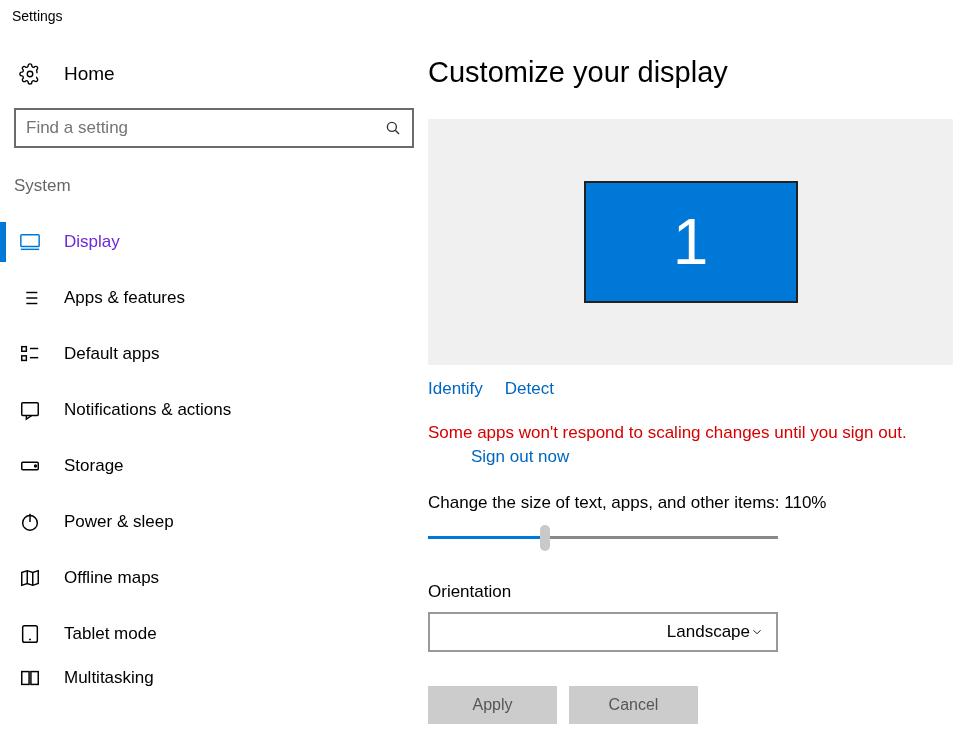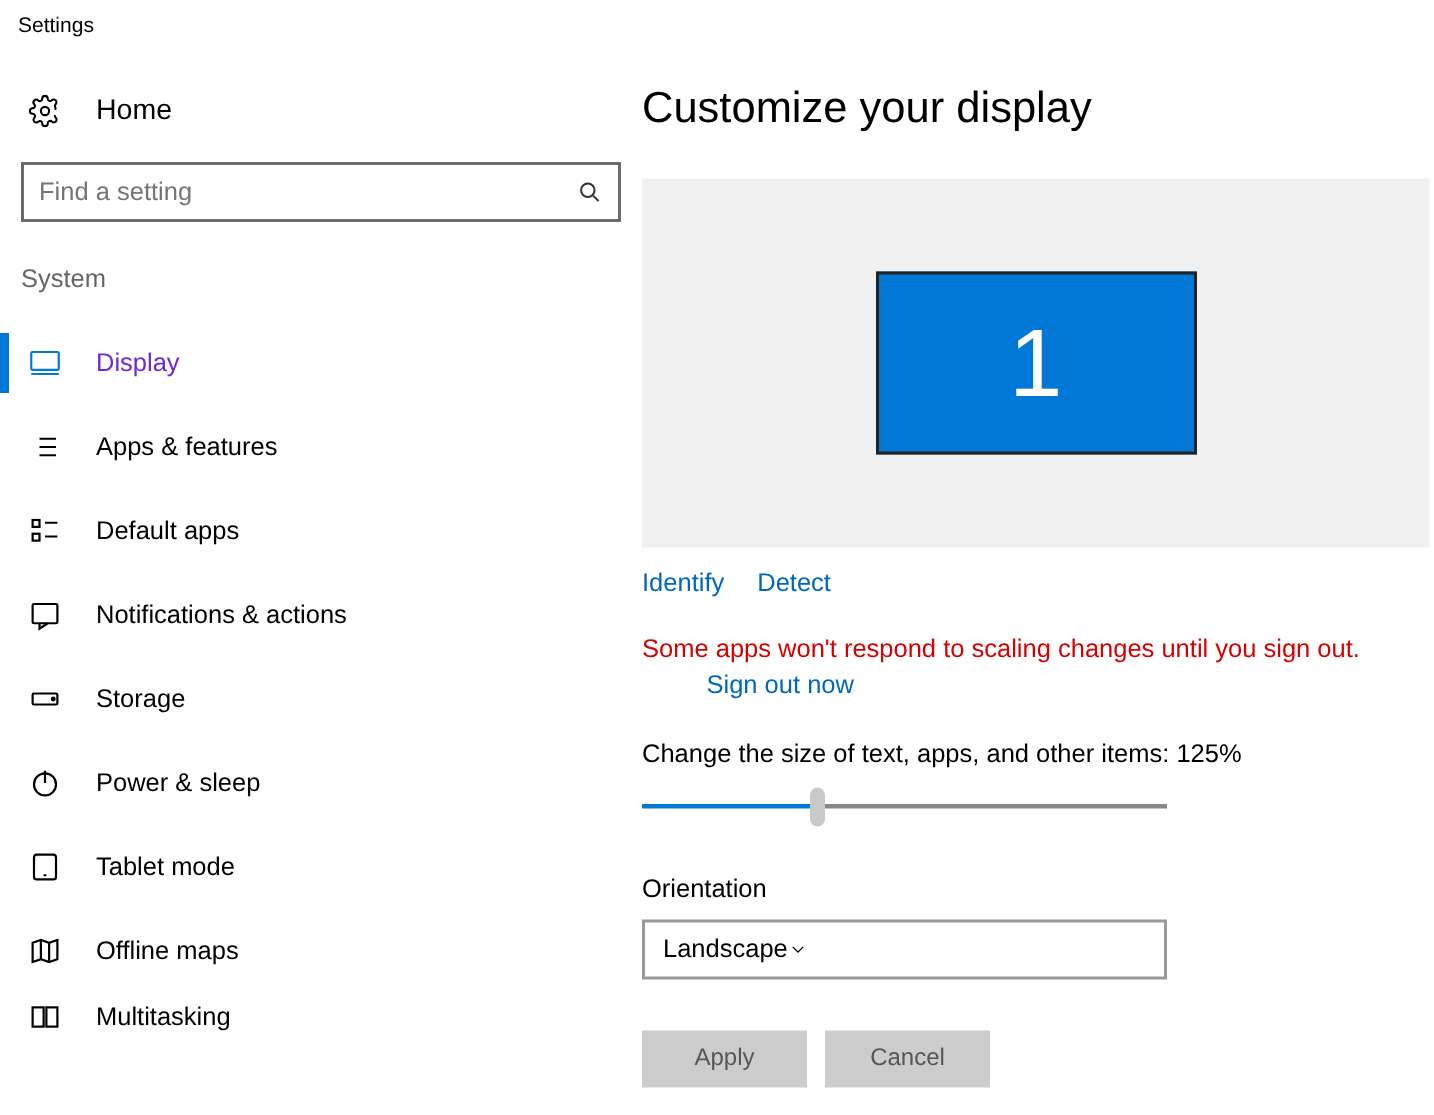--- a/index.html
+++ b/index.html
@@ -192,30 +192,30 @@
   .orientation-label {
     font-size: 17px;
     margin-bottom: 10px;
   }
   .select-box {
     width: 350px;
     height: 40px;
     border: 2px solid #999;
     display: flex;
     align-items: center;
-    justify-content: flex-start;
+    justify-content: flex-end;
     padding: 0 12px;
     font-size: 17px;
     margin-bottom: 34px;
     cursor: pointer;
   }
   .select-box .chev { width: 14px; height: 14px; }
   .button-row { display: flex; gap: 12px; }
   .win-btn {
-    width: 110px;
+    width: 129px;
     height: 38px;
     background: #ccc;
     border: none;
     color: #565656;
     font-size: 16px;
     font-family: inherit;
     cursor: pointer;
   }
   .cutoff {
     overflow: hidden;
@@ -317,36 +317,36 @@
             <circle cx="12" cy="13" r="8"></circle>
               <line x1="12" y1="3" x2="12" y2="12"></line>
           </svg>
         </span>
         <span>Power &amp; sleep</span>
       </li>
 
       <li class="nav-item">
         <span class="icon-slot">
           <svg viewBox="0 0 24 24" width="22" height="22" fill="none" stroke="currentColor" stroke-width="1.6">
-            <rect x="4" y="3" width="16" height="18" rx="2"></rect>
-              <line x1="11" y1="18" x2="13" y2="18"></line>
-          </svg>
-        </span>
-        <span>Tablet mode</span>
-      </li>
-
-      <li class="nav-item">
-        <span class="icon-slot">
-          <svg viewBox="0 0 24 24" width="22" height="22" fill="none" stroke="currentColor" stroke-width="1.6">
             <path d="M3 6 L9 4 L15 6 L21 4 L21 18 L15 20 L9 18 L3 20 Z"></path>
               <line x1="9" y1="4" x2="9" y2="18"></line>
               <line x1="15" y1="6" x2="15" y2="20"></line>
           </svg>
         </span>
         <span>Offline maps</span>
+      </li>
+
+      <li class="nav-item">
+        <span class="icon-slot">
+          <svg viewBox="0 0 24 24" width="22" height="22" fill="none" stroke="currentColor" stroke-width="1.6">
+            <rect x="4" y="3" width="16" height="18" rx="2"></rect>
+              <line x1="11" y1="18" x2="13" y2="18"></line>
+          </svg>
+        </span>
+        <span>Tablet mode</span>
       </li>
 
       <li class="nav-item cutoff">
         <span class="icon-slot">
           <svg viewBox="0 0 24 24" width="22" height="22" fill="none" stroke="currentColor" stroke-width="1.6">
             <rect x="3" y="5" width="8" height="14"></rect>
               <rect x="13" y="5" width="8" height="14"></rect>
           </svg>
         </span>
         <span>Multitasking</span>
@@ -364,21 +364,21 @@
     </div>
 
     <div class="link-row">
       <span class="link">Identify</span>
       <span class="link">Detect</span>
     </div>
 
     <div class="warning-text">Some apps won't respond to scaling changes until you sign out.</div>
     <span class="signout-link">Sign out now</span>
 
-    <div class="scale-label">Change the size of text, apps, and other items: 125%</div>
+    <div class="scale-label">Change the size of text, apps, and other items: 110%</div>
     <div class="slider-wrap">
       <input type="range" class="win-slider" min="0" max="100" value="33" style="">
     </div>
 
     <div class="orientation-label">Orientation</div>
     <div class="select-box">
       <span>Landscape</span>
       <span>
         <svg class="chev" viewBox="0 0 24 24" fill="none" stroke="currentColor" stroke-width="1.6">
           <polyline points="6 9 12 15 18 9"></polyline>

